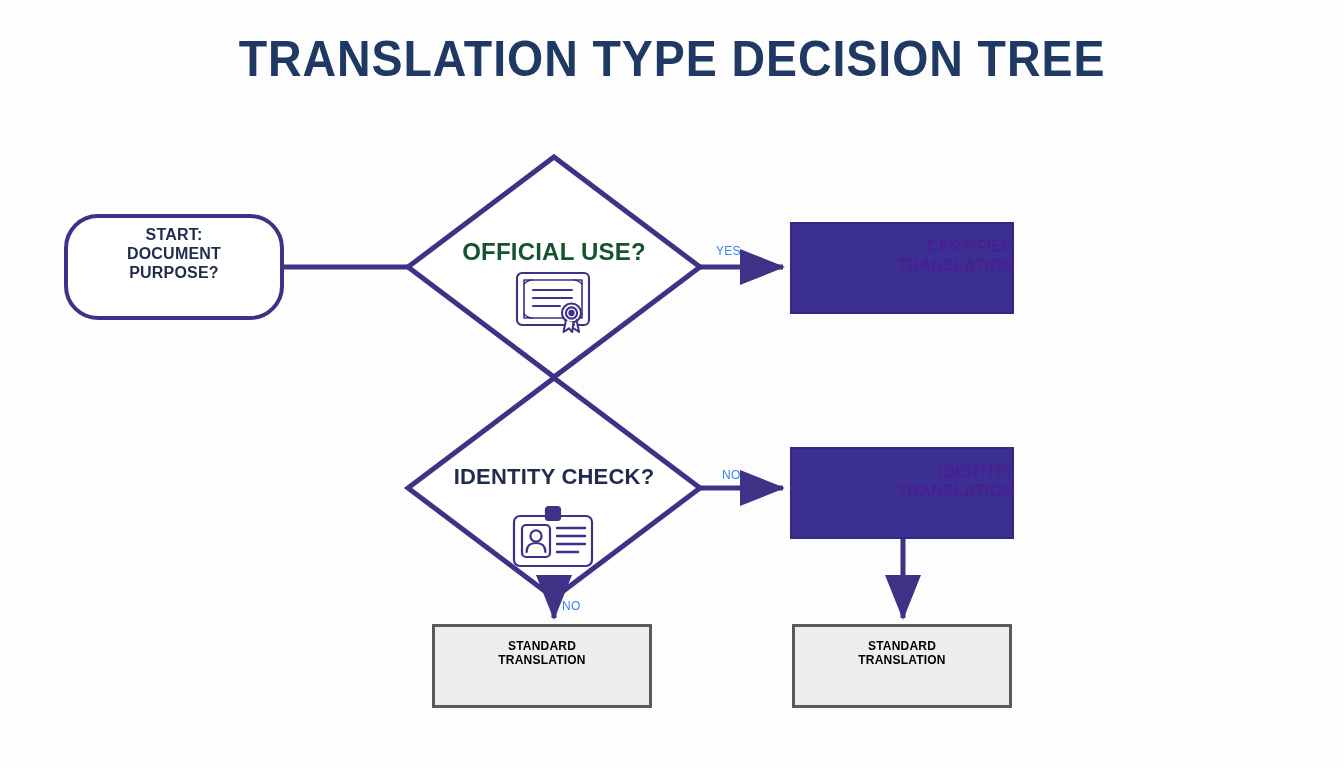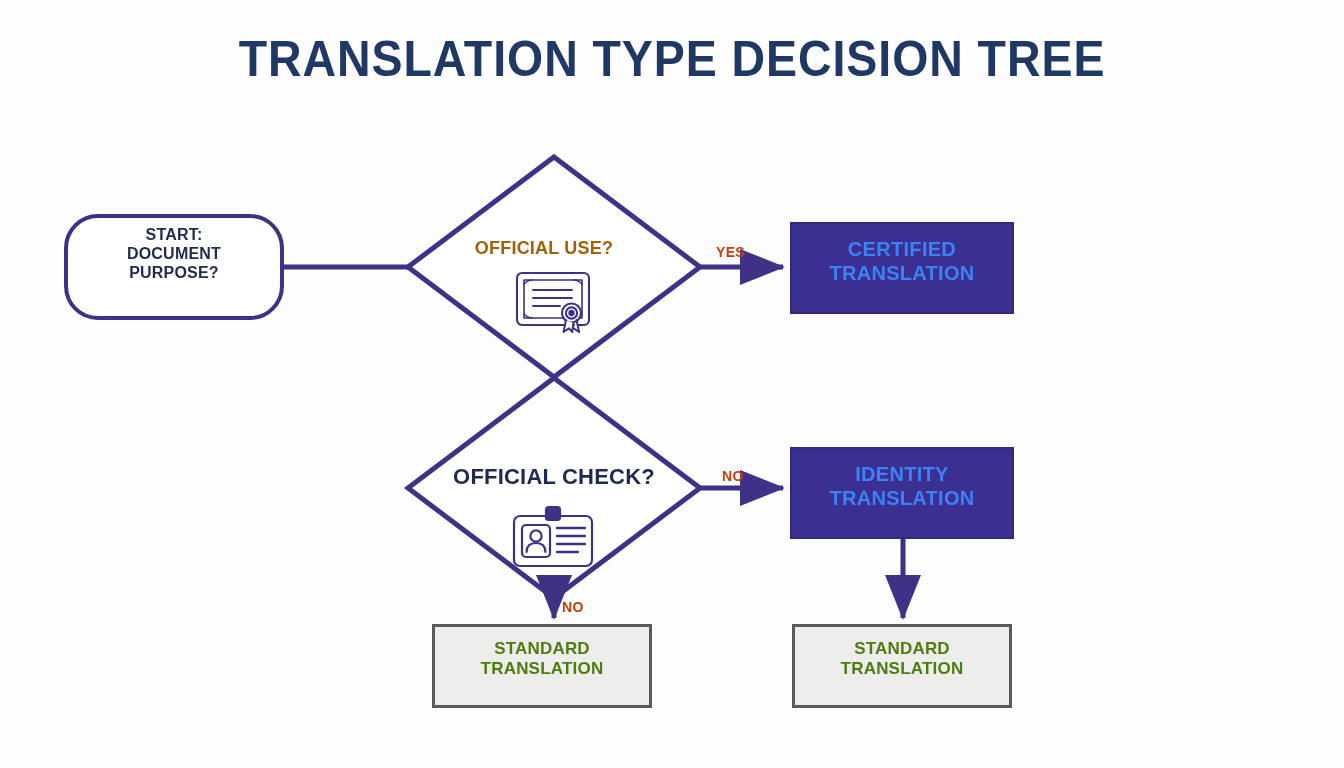--- a/index.html
+++ b/index.html
@@ -72,25 +72,25 @@
     left: 64px;
     top: 226px;
     width: 220px;
     font-size: 16px;
     color: #1f2a4d;
     letter-spacing: 0.2px;
   }
 
   
   .diamond-label-1 {
-    left: 394px;
+    left: 404px;
     top: 238px;
     width: 300px;
-    font-size: 18px;
-    color: #a16207;
+    font-size: 24px;
+    color: #14532d;
     letter-spacing: 0.2px;
   }
   .diamond-label-2 {
     left: 404px;
     top: 464px;
     width: 300px;
     font-size: 22px;
     color: #1f2a4d;
     letter-spacing: 0.2px;
   }
@@ -98,51 +98,52 @@
   
   .box-filled {
     position: absolute;
     background: #3b3092;
     border: 2px solid #332a80;
     box-sizing: border-box;
   }
   .box-certified { left: 790px; top: 222px; width: 224px; height: 92px; }
   .box-notarized { left: 790px; top: 447px; width: 224px; height: 92px; }
   .box-filled-label {
-    font-size: 20px;
-    color: #3b82f6;
+    font-size: 16px;
+    color: #4c1d95;
     letter-spacing: 0.3px;
+    text-align: right;
   }
   .label-certified { left: 790px; top: 238px; width: 224px; }
   .label-notarized { left: 790px; top: 463px; width: 224px; }
 
   
   .box-gray {
     position: absolute;
     background: #ededec;
     border: 3px solid #5a5a60;
     box-sizing: border-box;
   }
   .box-standard-left  { left: 432px; top: 624px; width: 220px; height: 84px; }
   .box-standard-right { left: 792px; top: 624px; width: 220px; height: 84px; }
   .box-gray-label {
-    font-size: 17px;
-    color: #4d7c0f;
+    font-size: 12px;
+    color: #000000;
     letter-spacing: 0.2px;
   }
   .label-standard-left  { left: 432px; top: 639px; width: 220px; }
   .label-standard-right { left: 792px; top: 639px; width: 220px; }
 
   
   .edge-label {
     position: absolute;
     font-family: "Liberation Sans", sans-serif;
-    font-weight: bold;
-    font-size: 14px;
-    color: #c2410c;
+    font-weight: normal;
+    font-size: 12px;
+    color: #3b82f6;
     letter-spacing: 0.3px;
     pointer-events: none;
   }
   .edge-yes-1 { left: 716px; top: 244px; }
   .edge-no-1  { left: 722px; top: 468px; }
   .edge-no-2  { left: 562px; top: 599px; }
 </style>
 </head>
 <body>
 
@@ -198,21 +199,21 @@
     </g>
   </svg>
 
   <div class="start-node"></div>
   <div class="node-text start-label">START:
 DOCUMENT
 PURPOSE?</div>
 
   <div class="node-text diamond-label-1">OFFICIAL USE?</div>
 
-  <div class="node-text diamond-label-2">OFFICIAL CHECK?</div>
+  <div class="node-text diamond-label-2">IDENTITY CHECK?</div>
 
   <div class="box-filled box-certified"></div>
   <div class="node-text box-filled-label label-certified">CERTIFIED
 TRANSLATION</div>
 
   <div class="box-filled box-notarized"></div>
   <div class="node-text box-filled-label label-notarized">IDENTITY
 TRANSLATION</div>
 
   <div class="box-gray box-standard-left"></div>

